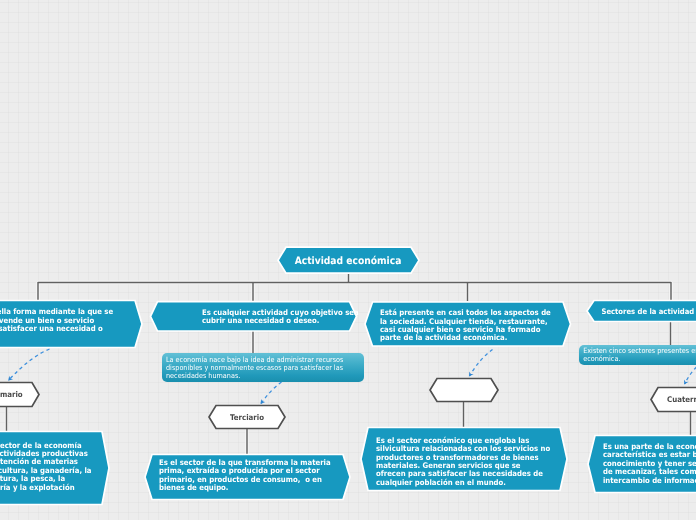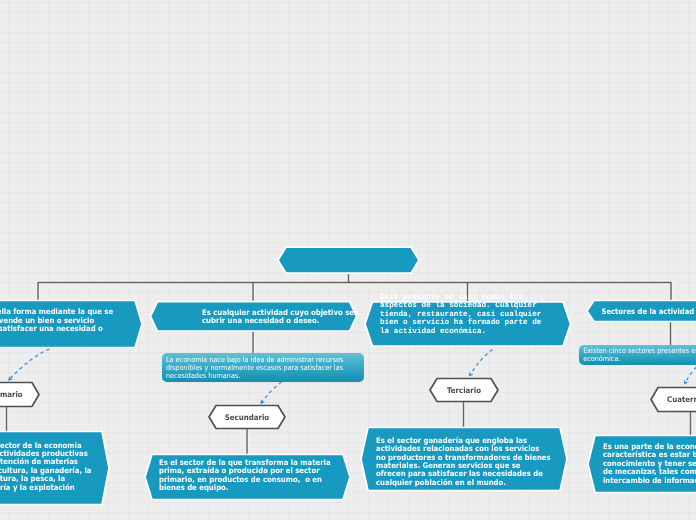--- a/index.html
+++ b/index.html
@@ -105,32 +105,35 @@
     </g>
   </svg>
 
   <div class="notebox" style="left:162px;top:353.3px;width:202px;height:28.5px;">
     <span class="ntxt">La economía nace bajo la idea de administrar recursos disponibles y normalmente escasos para satisfacer las necesidades humanas.</span>
   </div>
   <div class="notebox" style="left:579.2px;top:345.2px;width:182px;height:19.8px;">
     <span class="ntxt">Existen cinco sectores presentes en la actividad económica.</span>
   </div>
 
+  <div class="hexbox lbl root" style="left:292px;top:248px;width:112px;height:26px;">
+    <span class="txt">Actividad económica</span>
+  </div>
 
   <div class="hexbox lbl body lines" style="left:0px;top:308.3px;width:130px;height:26px;">
     <span class="txt ln" style="left:-29px">Es aquella forma mediante la que se</span>
     <span class="txt ln" style="left:-42.4px;top:8.4px">produce o vende un bien o servicio</span>
     <span class="txt ln" style="left:-21.7px;top:16.8px">para satisfacer una necesidad o</span>
   </div>
 
   <div class="hexbox lbl body" style="left:166px;top:302px;width:175px;height:30px;margin-left:36px;">
     <span class="txt">Es cualquier actividad cuyo objetivo sea cubrir una necesidad o deseo.</span>
   </div>
 
-  <div class="hexbox lbl body" style="left:380px;top:292px;width:175px;height:46px;font-family:Liberation Mono, monospace;">
+  <div class="hexbox lbl body" style="left:380px;top:303px;width:175px;height:46px;">
     <span class="txt">Está presente en casi todos los aspectos de la sociedad. Cualquier tienda, restaurante, casi cualquier bien o servicio ha formado parte de la actividad económica.</span>
   </div>
 
   <div class="hexbox lbl title4" style="left:601.5px;top:302px;width:160px;height:20px;">
     <span class="txt">Sectores de la actividad económica</span>
   </div>
 
   <div class="hexbox lbl body lines" style="left:0px;top:441.5px;width:120px;height:52px;">
     <span class="txt ln" style="left:-24.9px">Es el sector de la economía</span>
     <span class="txt ln" style="left:-69.5px;top:8.4px">que engloba las actividades productivas</span>
@@ -138,33 +141,30 @@
     <span class="txt ln" style="left:-58.8px;top:25.2px">primas: la agricultura, la ganadería, la</span>
     <span class="txt ln" style="left:-27.4px;top:33.6px">silvicultura, la pesca, la</span>
     <span class="txt ln" style="left:-28.6px;top:42px">la minería y la explotación</span>
   </div>
 
   <div class="hexbox lbl body" style="left:159px;top:456.5px;width:175px;height:38px;">
     <span class="txt">Es el sector de la que transforma la materia prima, extraída o producida por el sector primario, en productos de consumo,  o en bienes de equipo.</span>
   </div>
 
   <div class="hexbox lbl body" style="left:376px;top:431px;width:175px;height:62px;">
-    <span class="txt">Es el sector ganadería que engloba las actividades relacionadas con los servicios no productores o transformadores de bienes materiales. Generan servicios que se ofrecen para satisfacer las necesidades de cualquier población en el mundo.</span>
+    <span class="txt">Es el sector económico que engloba las silvicultura relacionadas con los servicios no productores o transformadores de bienes materiales. Generan servicios que se ofrecen para satisfacer las necesidades de cualquier población en el mundo.</span>
   </div>
 
   <div class="hexbox lbl body" style="left:603px;top:436px;width:175px;height:56px;">
     <span class="txt">Es una parte de la economía cuya característica es estar basada en el conocimiento y tener servicios imposibles de mecanizar, tales como la generación e intercambio de información</span>
   </div>
 
   <div class="hexlabel" style="left:-11.1px;top:383.5px;width:33.7px;height:22.5px;justify-content:flex-start;">
     <span>Primario</span>
   </div>
   <div class="hexlabel" style="left:209px;top:406px;width:76px;height:22px;">
-    <span>Secundario</span>
-  </div>
-  <div class="hexlabel" style="left:430px;top:379px;width:68px;height:22px;">
     <span>Terciario</span>
   </div>
   <div class="hexlabel" style="left:651px;top:388px;width:79px;height:23px;">
     <span>Cuaternario</span>
   </div>
 
 </div>
 
 </body></html>

